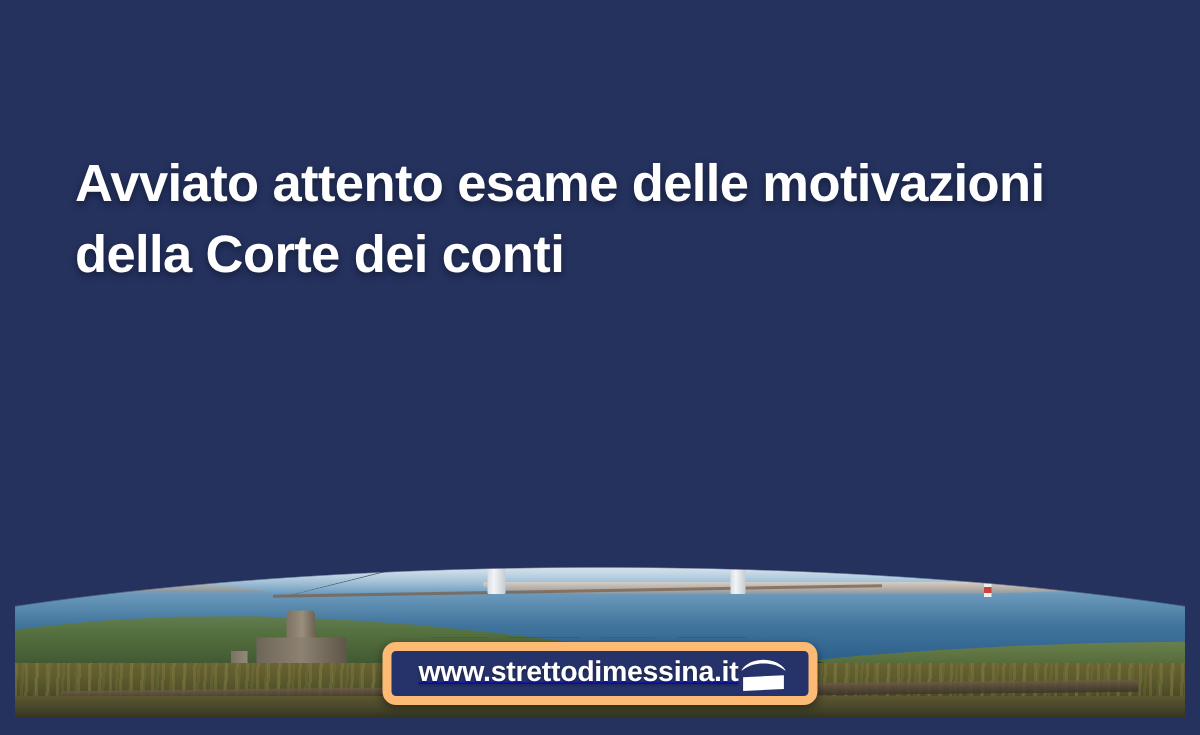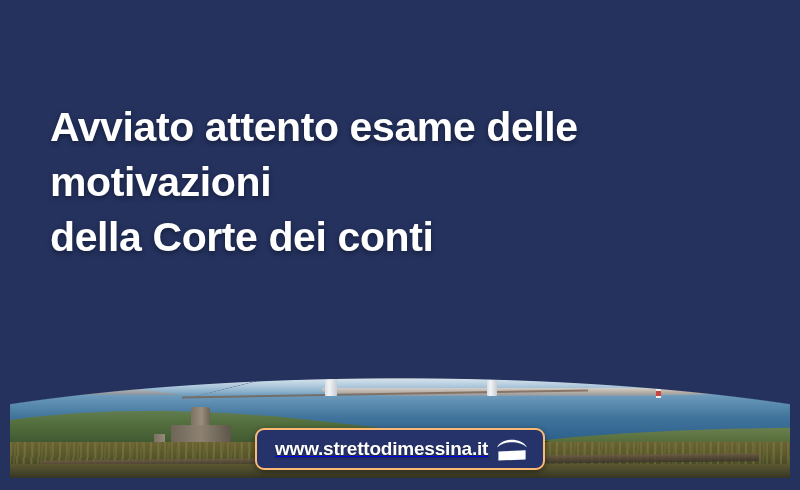--- a/index.html
+++ b/index.html
@@ -19,21 +19,21 @@
     overflow:hidden;
   }
 
   
   .headline {
     position:absolute;
     left:50px;
     top:100px;
     width:710px;
     color:#ffffff;
-    font-size:41px;
+    font-size:35px;
     font-weight:700;
     line-height:1.34;
     letter-spacing:-0.4px;
     text-shadow:0 2px 5px rgba(8,12,30,.55);
     white-space:pre-line;
   }
 
   
   .panorama-wrap {
     position:absolute;
@@ -202,21 +202,21 @@
   }
 
   
   .url-badge {
     position:absolute;
     left:255px;
     top:428px;
     width:290px;
     height:42px;
     background:#26336a;
-    border:2px solid #fdba74;
+    border:6px solid #fdba74;
     border-radius:9px;
     display:flex;
     align-items:center;
     justify-content:space-between;
     padding:0 14px 0 18px;
     box-shadow:0 2px 6px rgba(0,0,0,.45);
   }
   .url-text {
     color:#ffffff;
     font-size:19px;

